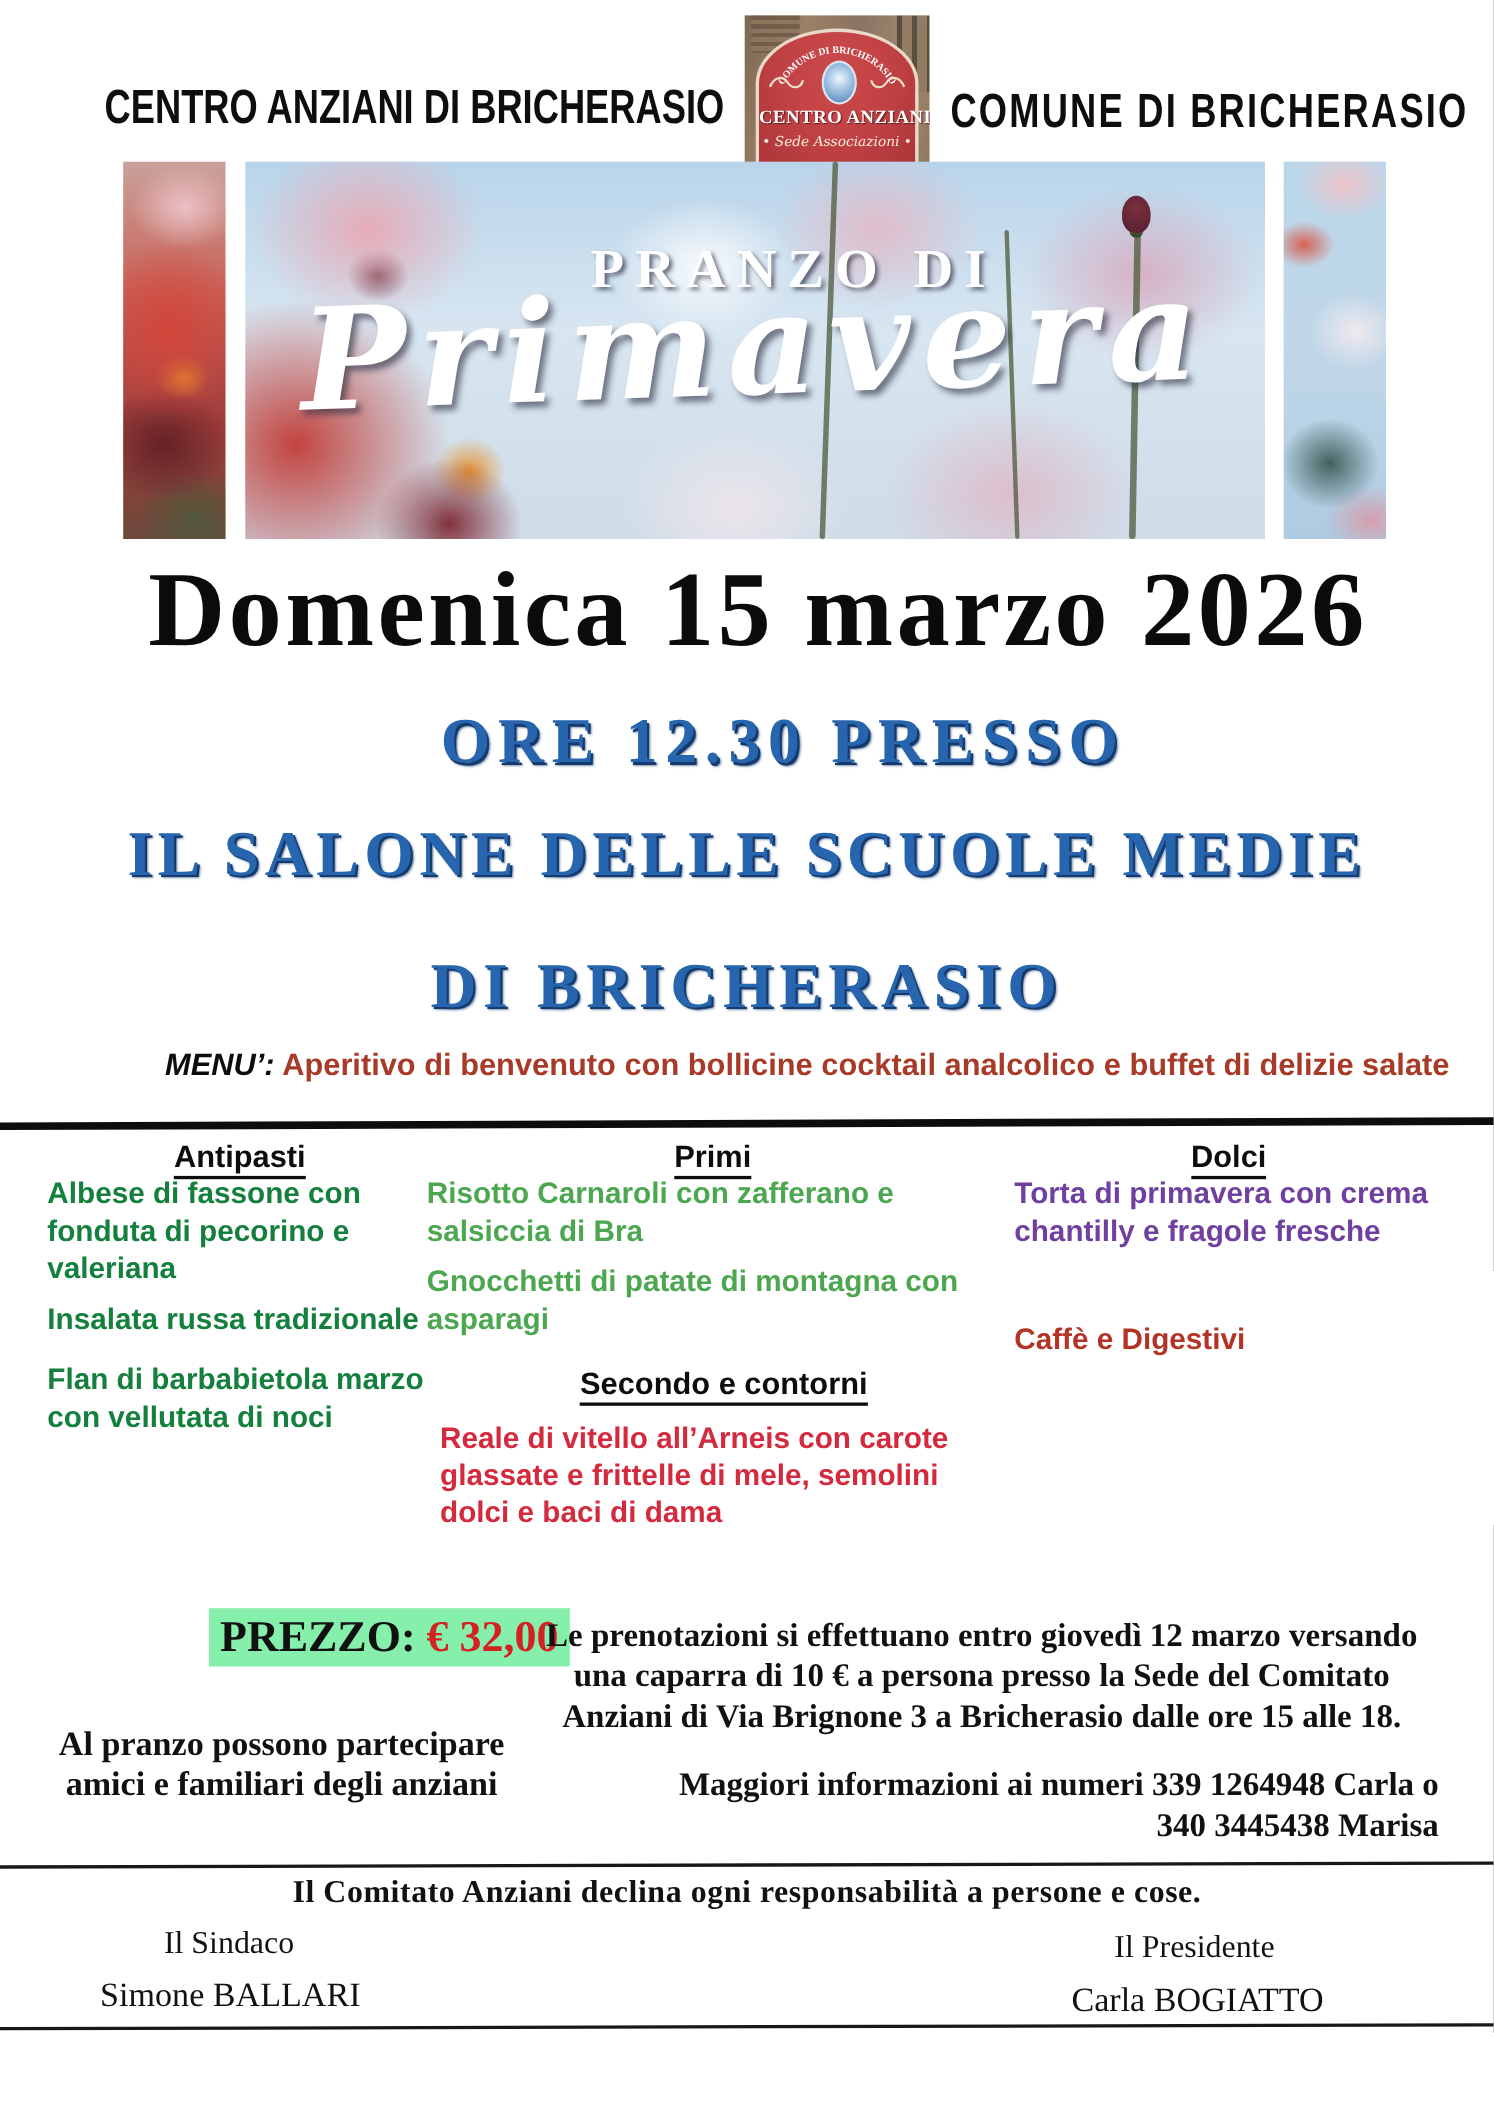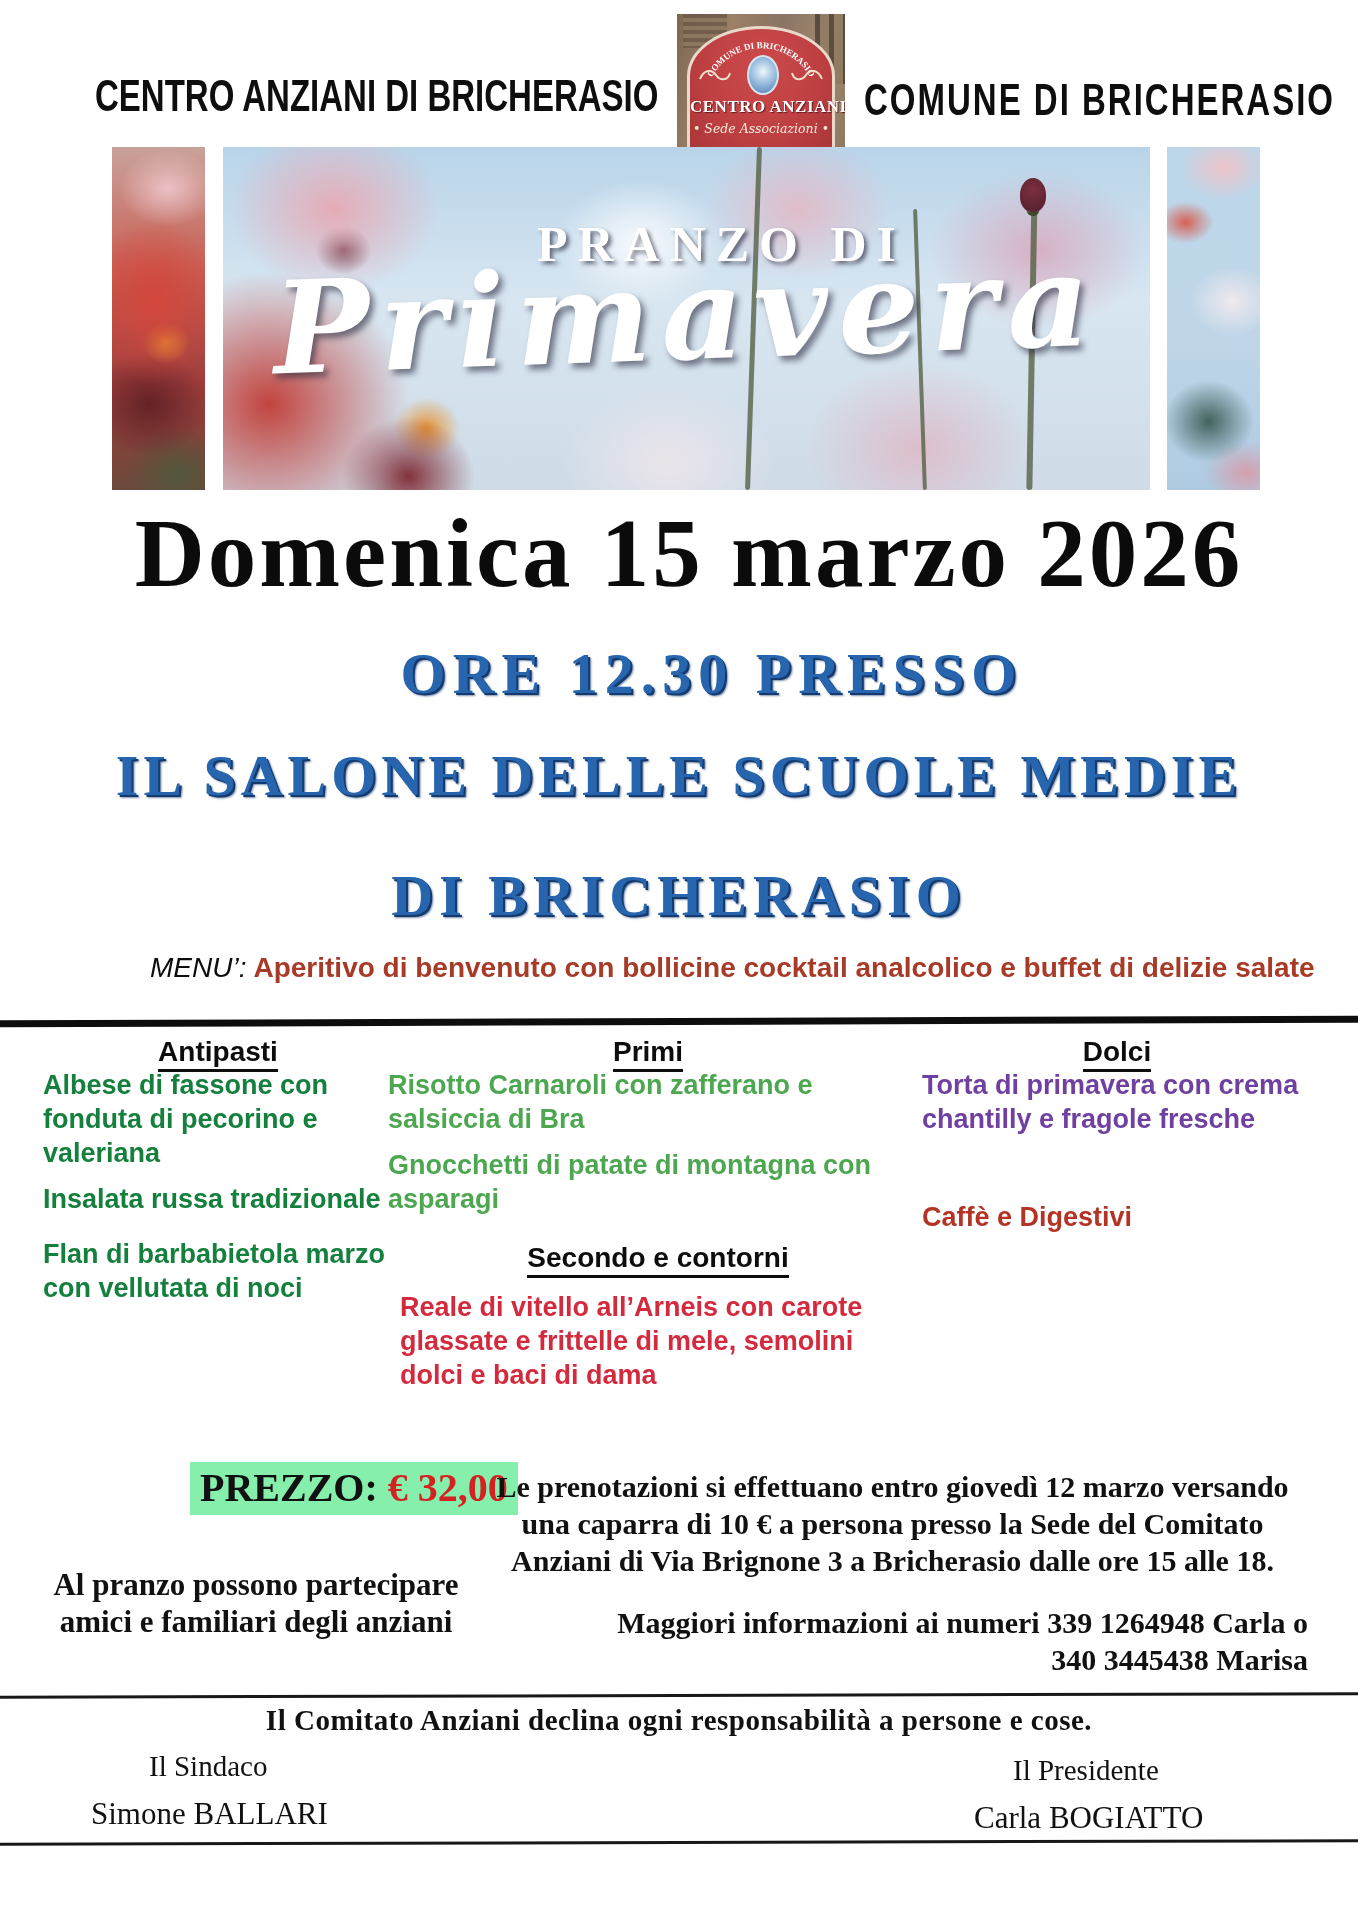--- a/index.html
+++ b/index.html
@@ -80,21 +80,21 @@
        letter-spacing:3px;padding-left:20px;box-sizing:border-box;white-space:nowrap;color:#0b0b0b;}
   .blue{font-family:"Liberation Serif",serif;font-weight:bold;color:#2766AE;
        text-shadow:2px 2px 0 #153a6e, 3px 3px 2px rgba(21,58,110,.55);white-space:nowrap;}
   .time-line{left:0;width:1358px;top:640px;text-align:center;font-size:58px;letter-spacing:7px;
        padding-left:66px;box-sizing:border-box;}
   .venue1{left:0;width:1358px;top:742px;text-align:center;font-size:58px;letter-spacing:5px;}
   .venue2{left:0;width:1358px;top:842px;text-align:center;font-size:58px;letter-spacing:6px;margin-top:20px;}
 
   
   .menu-intro{left:150px;top:952px;width:1208px;font-size:28px;white-space:nowrap;}
-  .menu-label{font-family:"Liberation Sans",sans-serif;font-weight:normal;font-style:italic;color:#0d0d0d;}
+  .menu-label{font-family:"Liberation Sans",sans-serif;font-weight:bold;font-style:italic;color:#0d0d0d;}
   .menu-intro-text{font-family:"Liberation Sans",sans-serif;font-weight:bold;color:#A83A28;}
   .rule-thick{left:0;top:1018px;width:1358px;height:7px;background:#0d0d0d;transform:rotate(-0.2deg);}
   .mh{font-family:"Liberation Sans",sans-serif;font-weight:bold;font-size:28px;color:#0d0d0d;
       display:inline-block;border-bottom:3px solid #0d0d0d;padding-bottom:1px;}
   .mcol{font-family:"Liberation Sans",sans-serif;font-weight:bold;font-size:27px;line-height:34px;}
   .mi{margin-bottom:12px;}
   .c-ant{color:#15803d;} .c-pri{color:#4CA750;} .c-sec{color:#D42A3D;}
   .c-dol{color:#7040A0;} .c-caf{color:#B33425;} .c-bev{color:#8186BB;}
 
   

